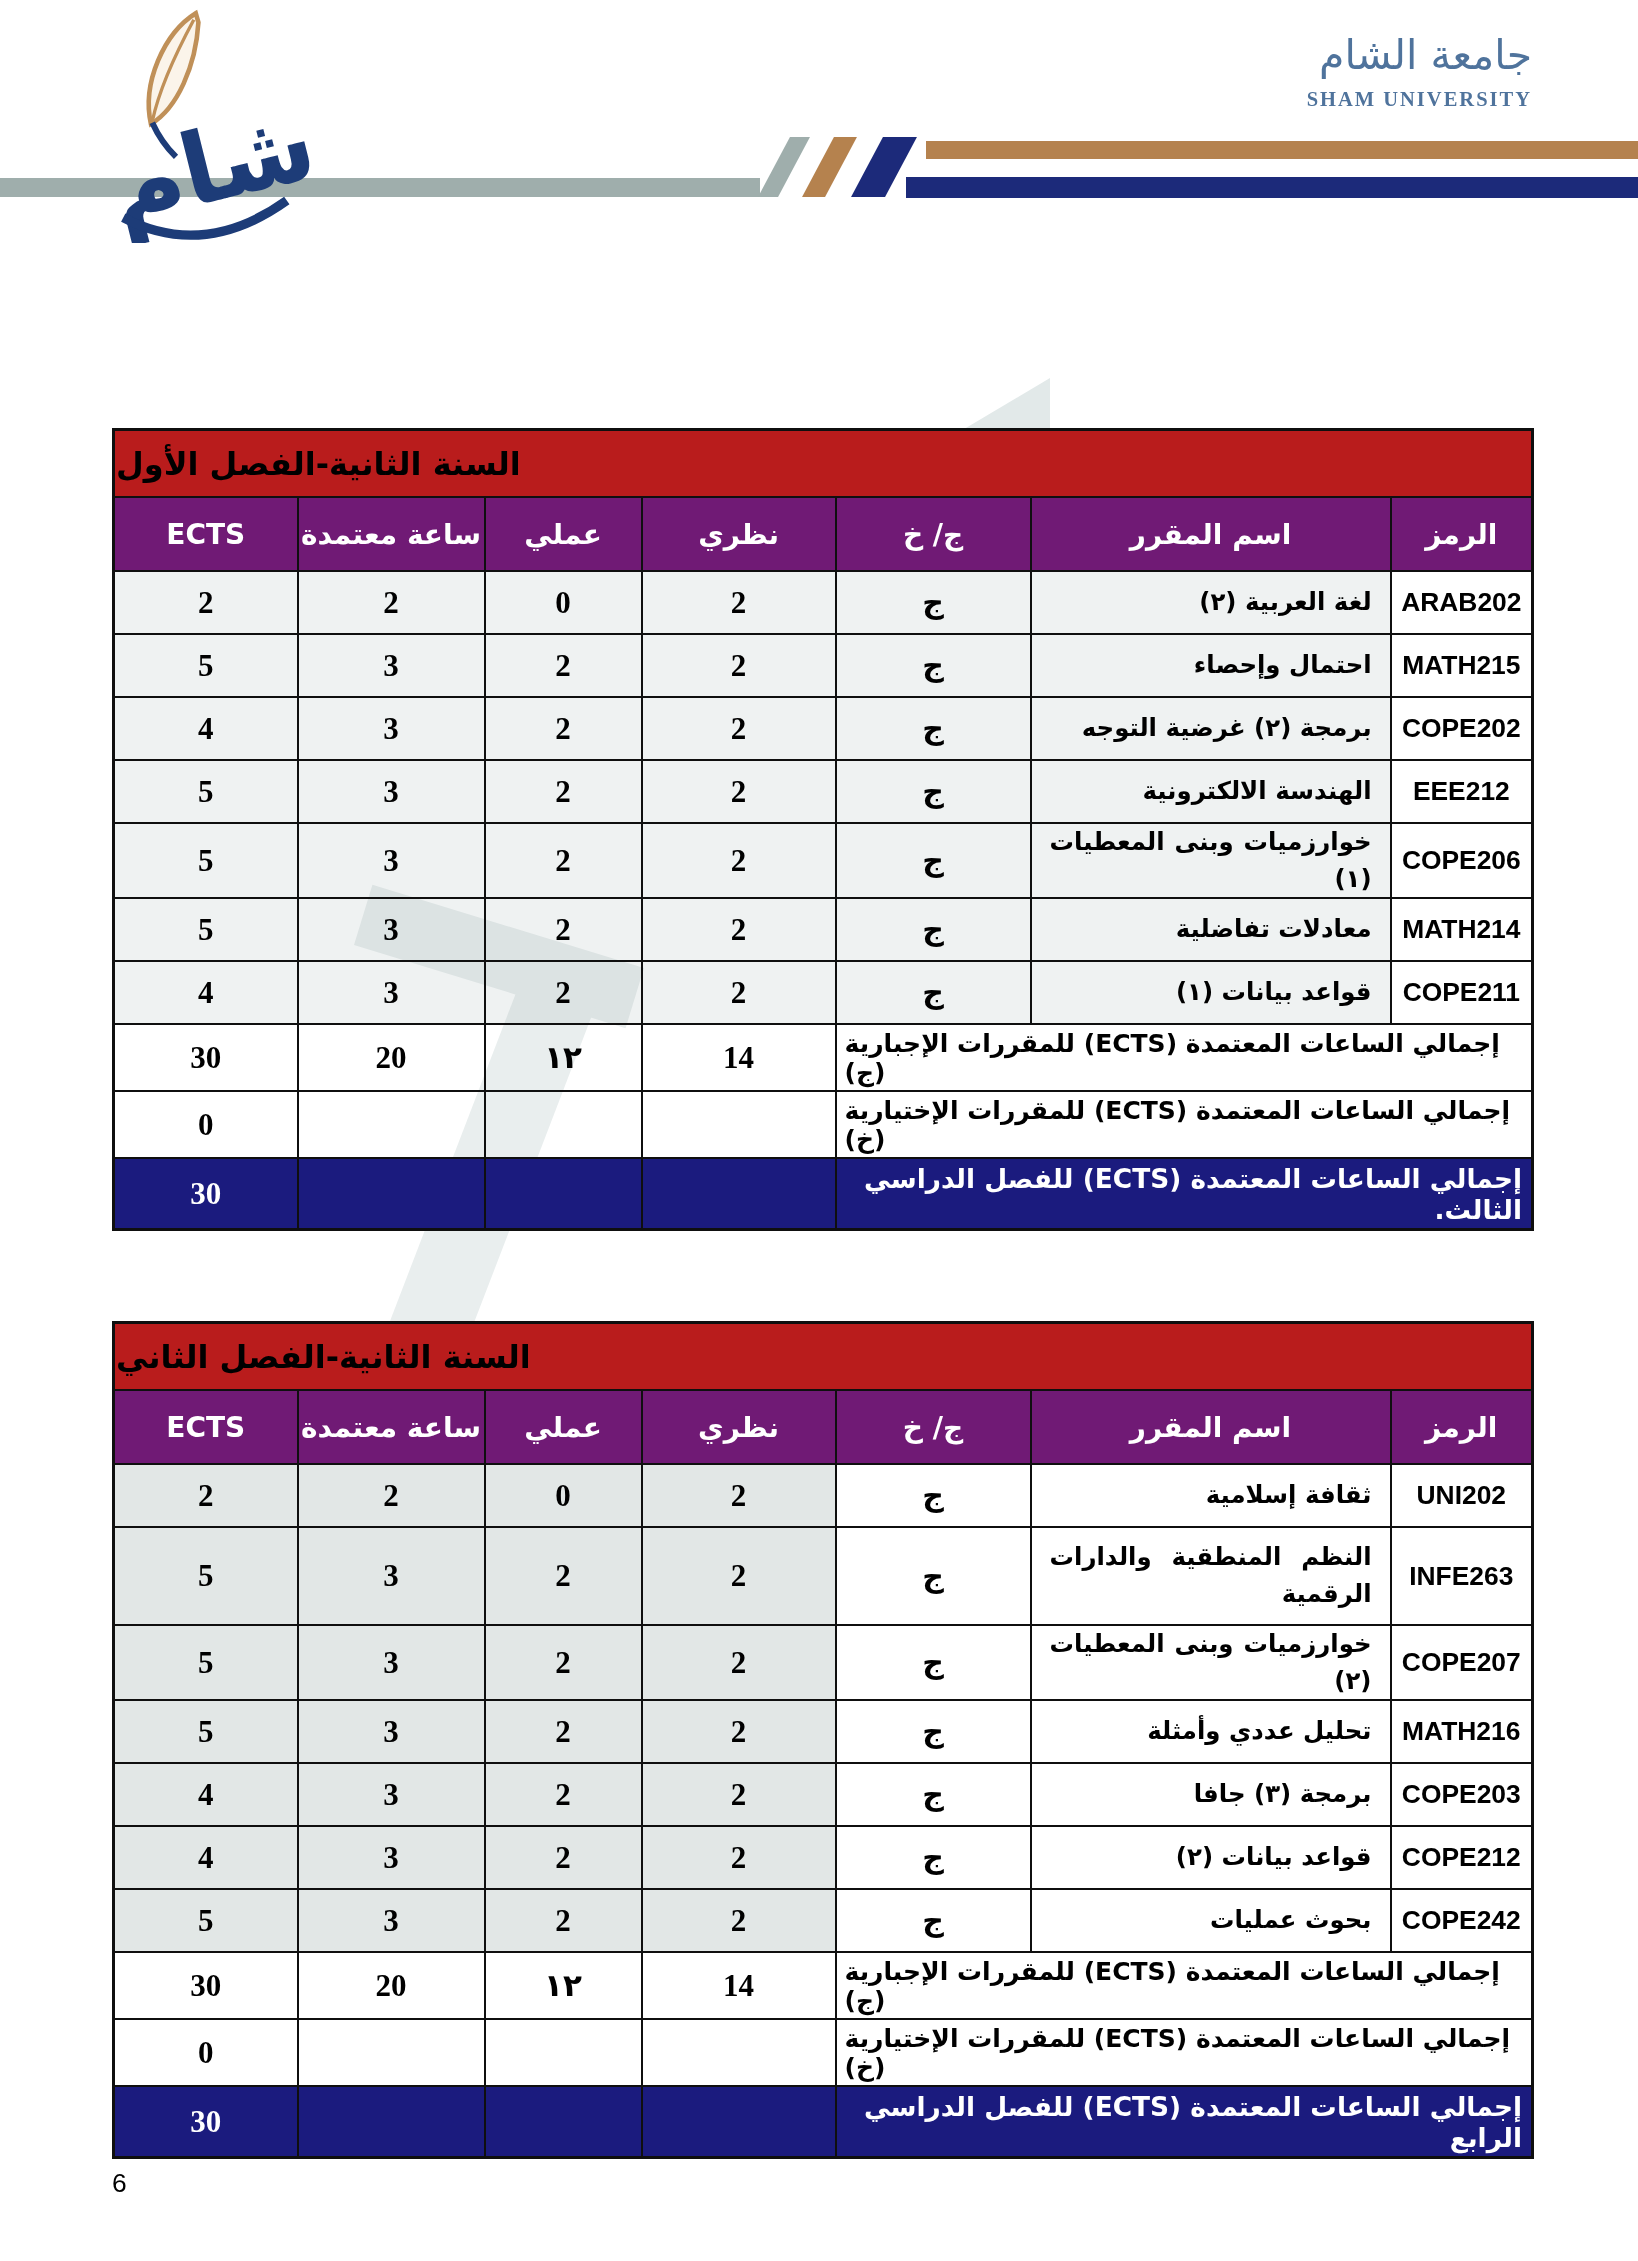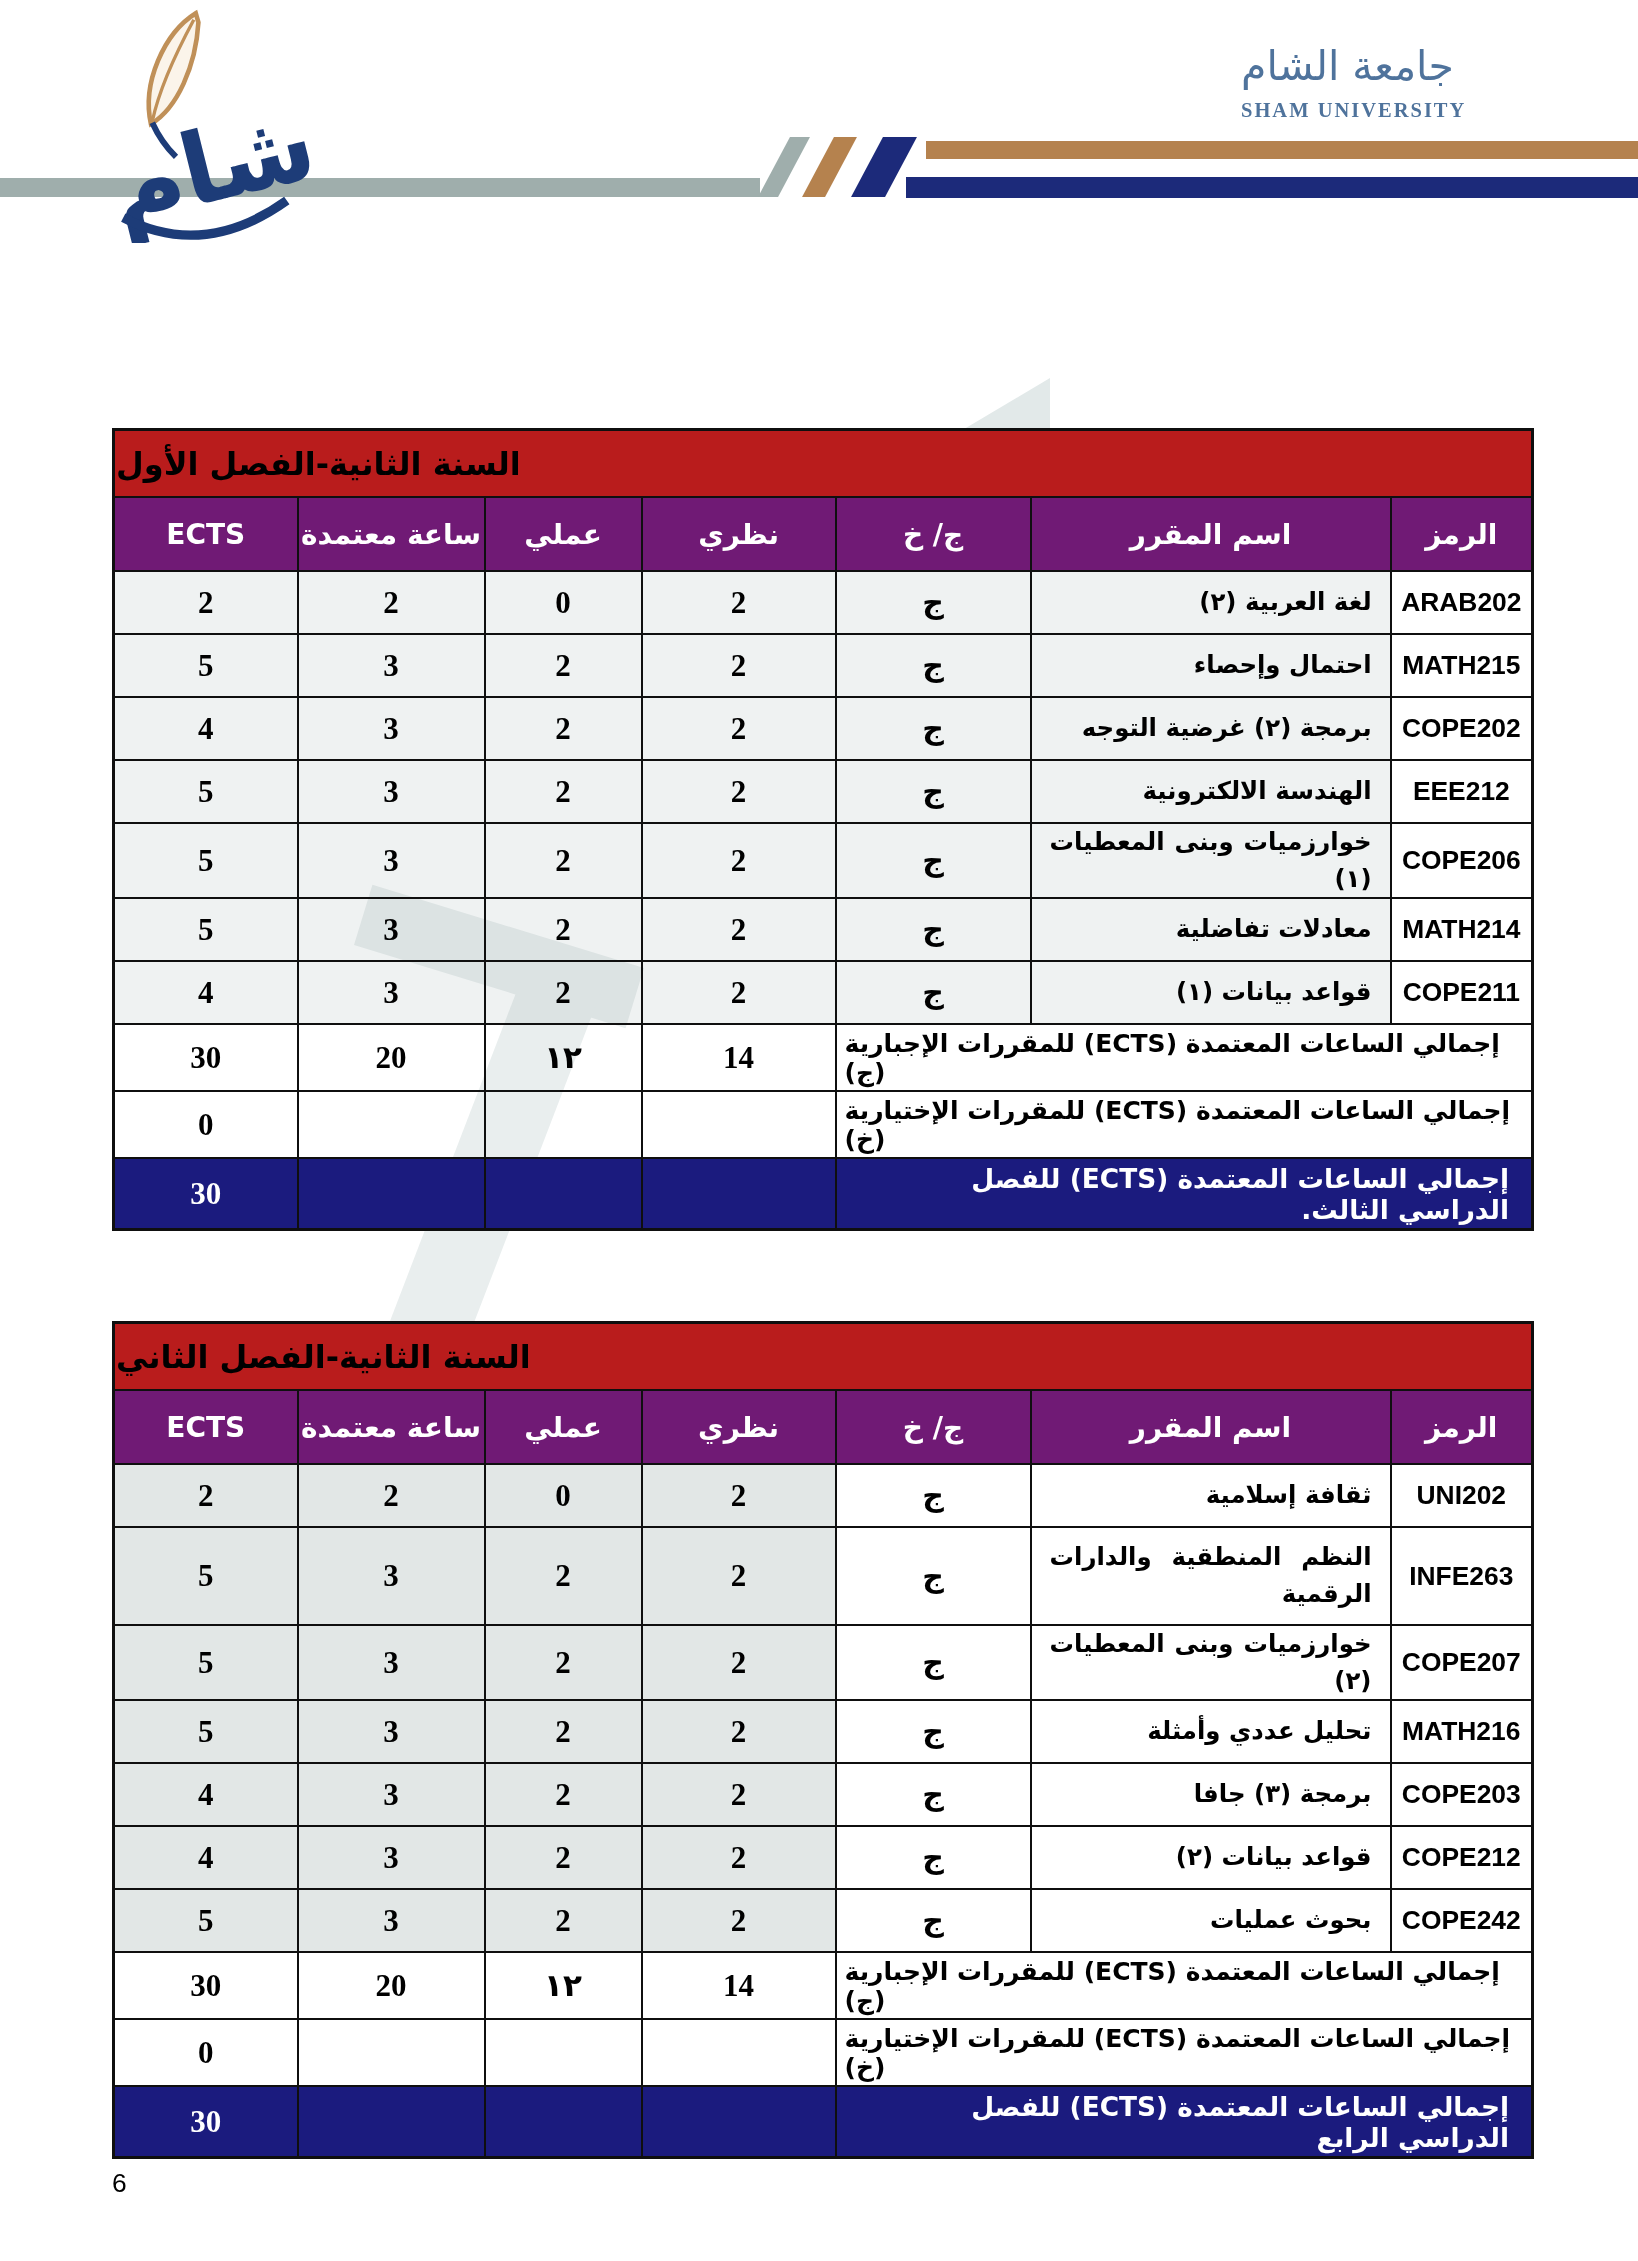--- a/index.html
+++ b/index.html
@@ -12,21 +12,21 @@
   .band-gray  { position:absolute; left:0;    top:178px; width:760px; height:19px; background:#9FAEAC; }
   .slash      { position:absolute; top:137px; height:60px; transform:skewX(-28deg); }
   .slash-gray { left:774px; width:20px; background:#9FAEAC; }
   .slash-tan  { left:818px; width:22.5px; background:#B5824E; }
   .slash-navy { left:867px; width:34px; background:#1C2A7A; }
   .band-tan   { position:absolute; left:926px; top:141px; width:713px; height:18px; background:#B5824E; }
   .band-navy  { position:absolute; left:906px; top:177px; width:733px; height:20.5px; background:#1C2A7A; }
 
   
   .logo { position:absolute; left:85px; top:5.3px; width:244px; height:238px; }
-  .wordmark { position:absolute; left:1241px; top:43px; width:291px; text-align:left; color:#4F739C; }
+  .wordmark { position:absolute; left:1241px; top:32px; width:291px; text-align:right; color:#4F739C; }
   .wordmark .ar { font-size:41px; font-weight:400; line-height:1.15; }
   .wordmark .en { font-family:"Liberation Serif", serif; font-size:20.5px; letter-spacing:2px; margin-top:9px;font-weight:bold; }
 
   
   .wm { position:absolute; background:#e9eeee; }
   .wm-tri { left:951px; top:378px; width:99px; height:50px; background:#e2e9e9;
             clip-path:polygon(100% 0, 15% 100%, 100% 100%); }
   .wm-a { left:357px;  top:925px; width:284px; height:63px;  transform:rotate(17deg); }
   .wm-b { left:456px;  top:945px; width:79px; height:423px; transform:rotate(21deg); }
 
@@ -58,21 +58,21 @@
 
   
   .t1 tr.data td { background:rgba(158,175,172,0.16); }
   .t1 tr.data td.c-code { background:transparent; }
   .t2 tr.data td.n { background:rgba(158,175,172,0.30); }
 
   tr.sum { height:67px; }
   tr.sum td.lbl { text-align:left; padding:0 8px; font-size:25px; font-weight:700; }
 
   tr.total td { background:#1B1B7E; color:#fff; height:67px; }
-  tr.total td.lbl { text-align:right; padding:0 22px; font-size:26.4px; font-weight:700; }
+  tr.total td.lbl { text-align:right; padding:0 9px; font-size:26.4px; font-weight:700; }
   tr.total td.num { color:#fff; }
 
   .page-number { position:absolute; left:112px; top:2168px; font-family:"Liberation Sans",sans-serif; font-size:26.4px; color:#000; }
 </style>
 </head>
 <body>
 
 <div class="page">
 
   <div class="wm wm-tri"></div>

